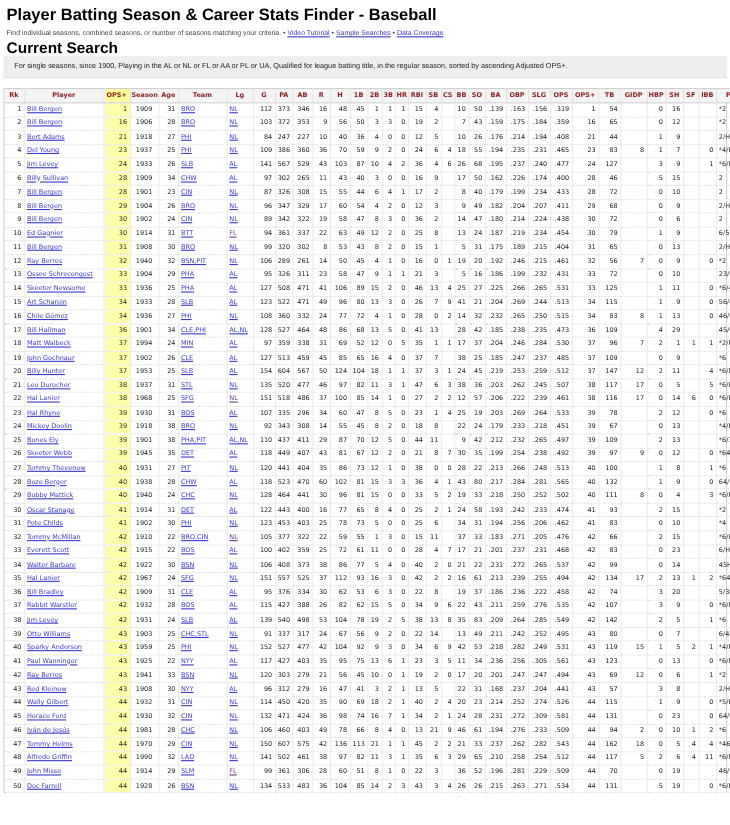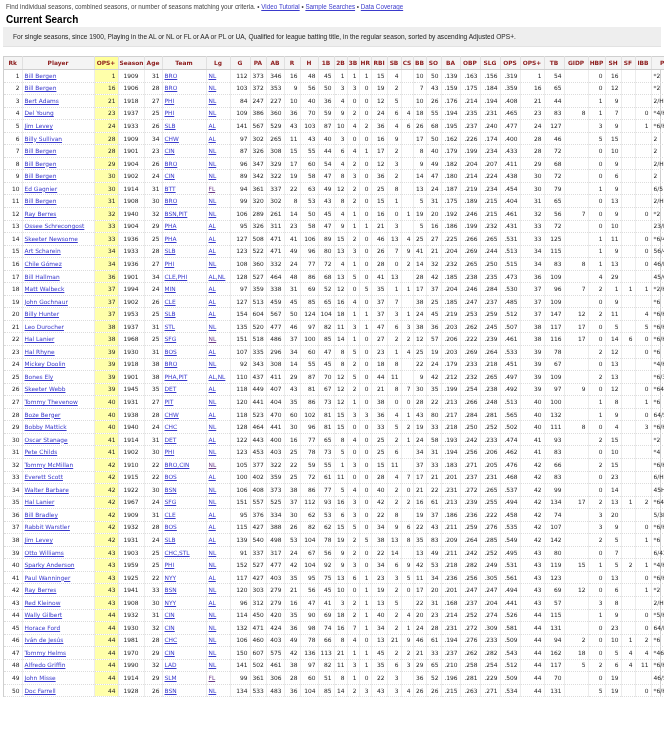--- a/index.html
+++ b/index.html
@@ -2,37 +2,38 @@
 <html><head>
 <meta charset="utf-8">
 <style>
   * { box-sizing: border-box; }
   html, body { margin: 0; padding: 0; background: #ffffff; }
   body { width: 664px; height: 750px; overflow: hidden; font-family: "DejaVu Sans", sans-serif; color: #000; }
   .wrap { padding: 0 3px; }
   h1 { font-family: "Liberation Sans", sans-serif; font-size: 15px; font-weight: bold; margin: 0; padding: 5px 3px 0 3px; height: 24px; line-height: 18px; color: #000; }
   .sub { font-family: "Liberation Sans", sans-serif; font-size: 6.3px; color: #444; padding: 0 3px; height: 13px; line-height: 13px; }
   .sub a { color: #3a3acc; text-decoration: underline; }
-  h2 { font-family: "Liberation Sans", sans-serif; font-size: 10px; font-weight: bold; margin: 0; padding: 0 3px; height: 13px; line-height: 13px; }
+  h2 { font-family: "Liberation Sans", sans-serif; font-size: 14px; font-weight: bold; margin: 0; padding: 0 3px; height: 13px; line-height: 13px; }
   .search-box { background: #eeeeee; margin: 1px 0 0 0; padding: 0 10px; height: 20px; line-height: 20px; font-family: "Liberation Sans", sans-serif; font-size: 6.6px; color: #222; border-bottom: 1px solid #e2e2e2; }
   .table-wrap { margin-top: 9px; border-left: 1px solid #cfcfcf; border-right: 1px solid #cfcfcf; }
   table { border-collapse: collapse; width: 100%; table-layout: fixed; font-size: 5.9px; }
   th { color: #8b1a1a; font-weight: bold; background: #f4f4f4; height: 13px; border-top: 1px solid #cfcfcf; border-bottom: 1px solid #cfcfcf; border-right: 1px solid #e0e0e0; text-align: center; padding: 0 1px; white-space: nowrap; overflow: hidden; }
   td { height: 12.55px; border-bottom: 1px dotted #dcdcdc; border-right: 1px solid #ececec; padding: 0 2px; text-align: right; white-space: nowrap; overflow: hidden; color: #222; }
   td.l { text-align: left; }
   td a { color: #3a3acc; text-decoration: underline; }
   td a.v { color: #6a3a8a; }
   th.hl, td.hl { background: #ffff99; }
   th.hl { background: #ffff99; }
   td.hl { background: #ffffaa; }
 </style>
 </head>
 <body>
 
 <div class="wrap">
+  <h1>Player Batting Season &amp; Career Stats Finder - Baseball</h1>
   <div class="sub">
     <span>Find individual seasons, combined seasons, or number of seasons matching your criteria. •</span>
     <a href="#">Video Tutorial</a>
     <span> • </span>
     <a href="#">Sample Searches</a>
     <span> • </span>
     <a href="#">Data Coverage</a>
   </div>
   <h2>Current Search</h2>
   <div class="search-box">For single seasons, since 1900, Playing in the AL or NL or FL or AA or PL or UA, Qualified for league batting title, in the regular season, sorted by ascending Adjusted OPS+.</div>

